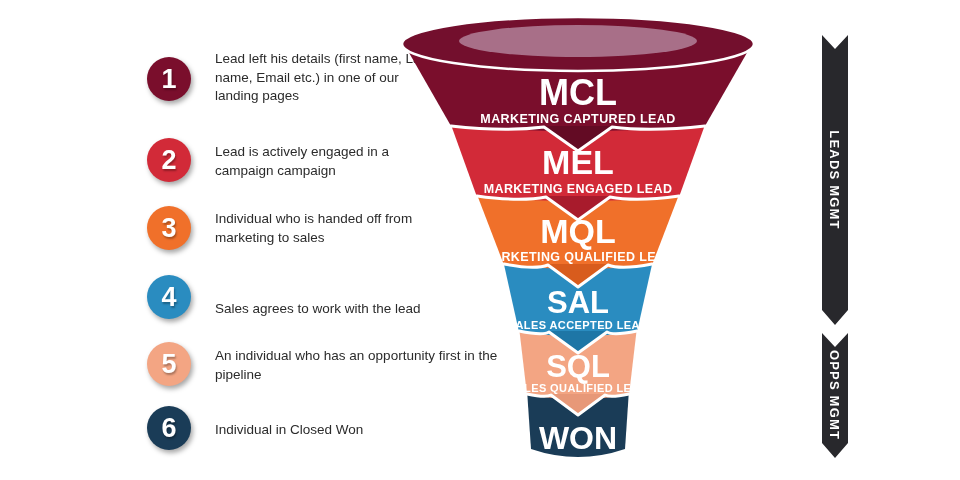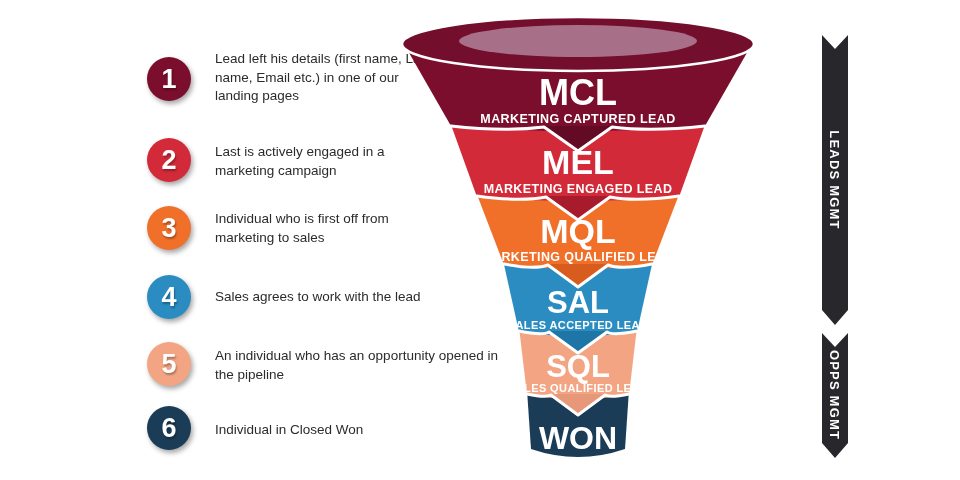--- a/index.html
+++ b/index.html
@@ -23,30 +23,30 @@
   .ribbon-lbl{fill:#fff;font-weight:bold;font-size:13px;letter-spacing:1.2px;text-anchor:middle;}
 </style>
 </head>
 <body>
 
 <div>
   <div class="step-circle" style="left: 147px; top: 57px; background: rgb(122, 14, 44);">1</div>
   <div class="step-text" style="left:215px;top:50px;width:230px">Lead left his details (first name, Last name, Email etc.) in one of our landing pages</div>
 
   <div class="step-circle" style="left: 147px; top: 138px; background: rgb(210, 42, 56);">2</div>
-  <div class="step-text" style="left:215px;top:143px;width:230px">Last is actively engaged in a marketing campaign</div>
+  <div class="step-text" style="left:215px;top:143px;width:230px">Lead is actively engaged in a campaign campaign</div>
 
   <div class="step-circle" style="left: 147px; top: 206px; background: rgb(240, 112, 42);">3</div>
-  <div class="step-text" style="left:215px;top:210px;width:230px">Individual who is first off from marketing to sales</div>
+  <div class="step-text" style="left:215px;top:210px;width:230px">Individual who is handed off from marketing to sales</div>
 
   <div class="step-circle" style="left: 147px; top: 275px; background: rgb(42, 140, 192);">4</div>
-  <div class="step-text" style="left:215px;top:288px;width:250px">Sales agrees to work with the lead</div>
+  <div class="step-text" style="left:215px;top:300px;width:250px">Sales agrees to work with the lead</div>
 
   <div class="step-circle" style="left: 147px; top: 342px; background: rgb(243, 165, 131);">5</div>
-  <div class="step-text" style="left:215px;top:347px;width:290px">An individual who has an opportunity opened in the pipeline</div>
+  <div class="step-text" style="left:215px;top:347px;width:290px">An individual who has an opportunity first in the pipeline</div>
 
   <div class="step-circle" style="left: 147px; top: 406px; background: rgb(26, 60, 87);">6</div>
   <div class="step-text" style="left:215px;top:421px;width:250px">Individual in Closed Won</div>
 </div>
 
 <svg class="fsvg" width="960" height="480" viewBox="0 0 960 480">
 
   <path d="M527,390 L629,390 L625,449 Q578,465 531,449 Z" aria-label="WON" fill="#1a3c57"></path>
   <path d="M519,327 L637,327 L629,395 Q578,403 527,395 Z" fill="#f3a583"></path>
   <path d="M503,260 L653,260 L637,332 Q578,340 519,332 Z" fill="#2a8cc0"></path>

